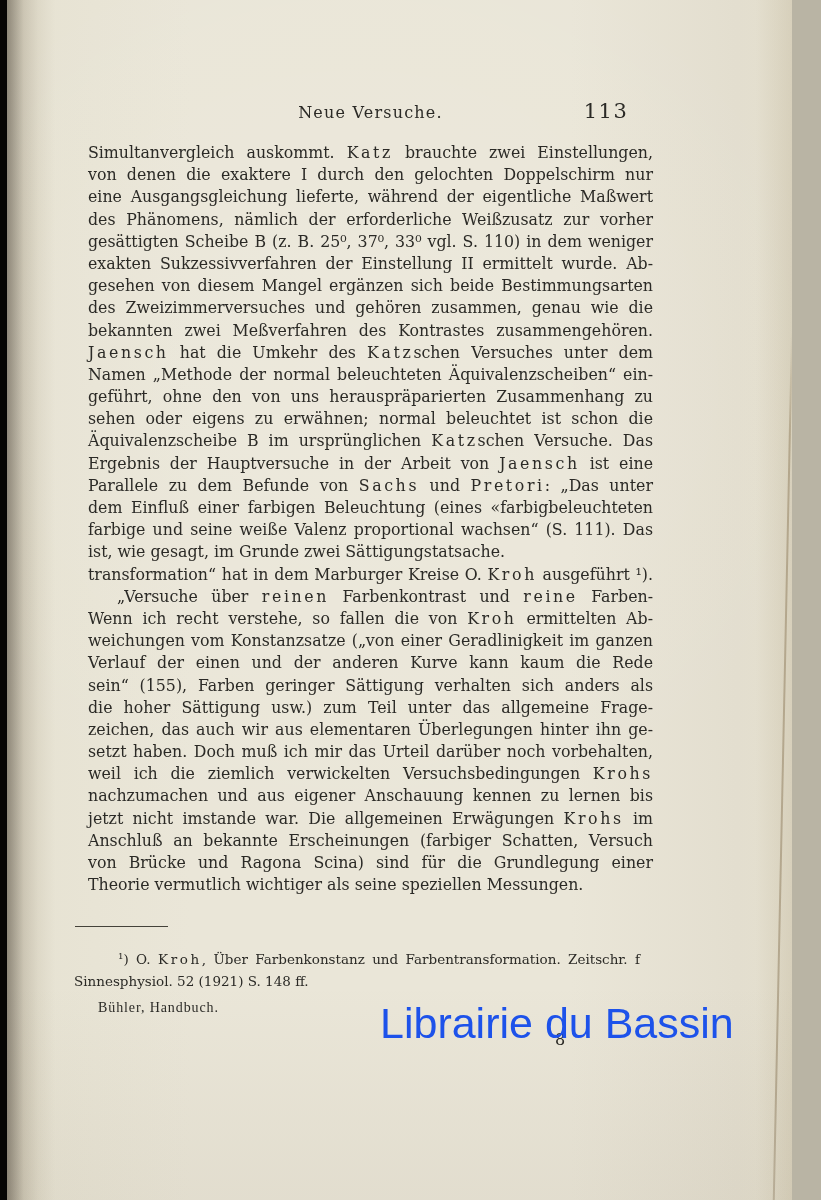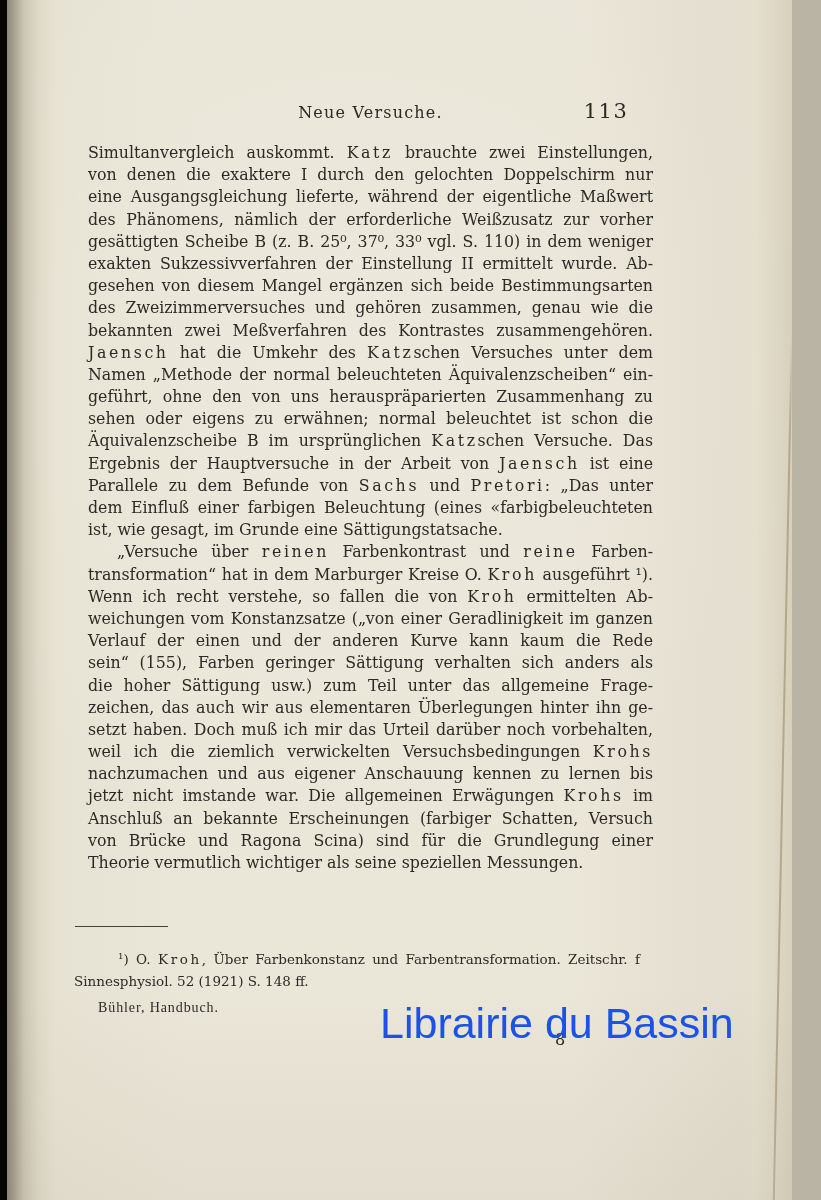--- a/index.html
+++ b/index.html
@@ -71,23 +71,24 @@
       <div class="line just">des Zweizimmerversuches und gehören zusammen, genau wie die</div>
       <div class="line just">bekannten zwei Meßverfahren des Kontrastes zusammengehören.</div>
       <div class="line just"><span class="sp">Jaensch</span> hat die Umkehr des <span class="sp">Katz</span>schen Versuches unter dem</div>
       <div class="line just">Namen „Methode der normal beleuchteten Äquivalenzscheiben“ ein-</div>
       <div class="line just">geführt, ohne den von uns herauspräparierten Zusammenhang zu</div>
       <div class="line just">sehen oder eigens zu erwähnen; normal beleuchtet ist schon die</div>
       <div class="line just">Äquivalenzscheibe B im ursprünglichen <span class="sp">Katz</span>schen Versuche. Das</div>
       <div class="line just">Ergebnis der Hauptversuche in der Arbeit von <span class="sp">Jaensch</span> ist eine</div>
       <div class="line just">Parallele zu dem Befunde von <span class="sp">Sachs</span> und <span class="sp">Pretori</span>: „Das unter</div>
       <div class="line just">dem Einfluß einer farbigen Beleuchtung (eines «farbigbeleuchteten</div>
-      <div class="line">ist, wie gesagt, im Grunde eine Sättigungstatsache.</div>
+      <div class="line just">farbige und seine weiße Valenz proportional wachsen“ (S. 111). Das</div>
+      <div class="line">ist, wie gesagt, im Grunde zwei Sättigungstatsache.</div>
+      <div class="line just">transformation“ hat in dem Marburger Kreise O. <span class="sp">Kroh</span> ausgeführt ¹).</div>
       <div class="line just" style="text-indent: 29px;">„Versuche über <span class="sp">reinen</span> Farbenkontrast und <span class="sp">reine</span> Farben-</div>
-      <div class="line just">transformation“ hat in dem Marburger Kreise O. <span class="sp">Kroh</span> ausgeführt ¹).</div>
       <div class="line just">Wenn ich recht verstehe, so fallen die von <span class="sp">Kroh</span> ermittelten Ab-</div>
       <div class="line just">weichungen vom Konstanzsatze („von einer Geradlinigkeit im ganzen</div>
       <div class="line just">Verlauf der einen und der anderen Kurve kann kaum die Rede</div>
       <div class="line just">sein“ (155), Farben geringer Sättigung verhalten sich anders als</div>
       <div class="line just">die hoher Sättigung usw.) zum Teil unter das allgemeine Frage-</div>
       <div class="line just">zeichen, das auch wir aus elementaren Überlegungen hinter ihn ge-</div>
       <div class="line just">setzt haben. Doch muß ich mir das Urteil darüber noch vorbehalten,</div>
       <div class="line just">weil ich die ziemlich verwickelten Versuchsbedingungen <span class="sp">Krohs</span></div>
       <div class="line just">nachzumachen und aus eigener Anschauung kennen zu lernen bis</div>
       <div class="line just">jetzt nicht imstande war. Die allgemeinen Erwägungen <span class="sp">Krohs</span> im</div>

